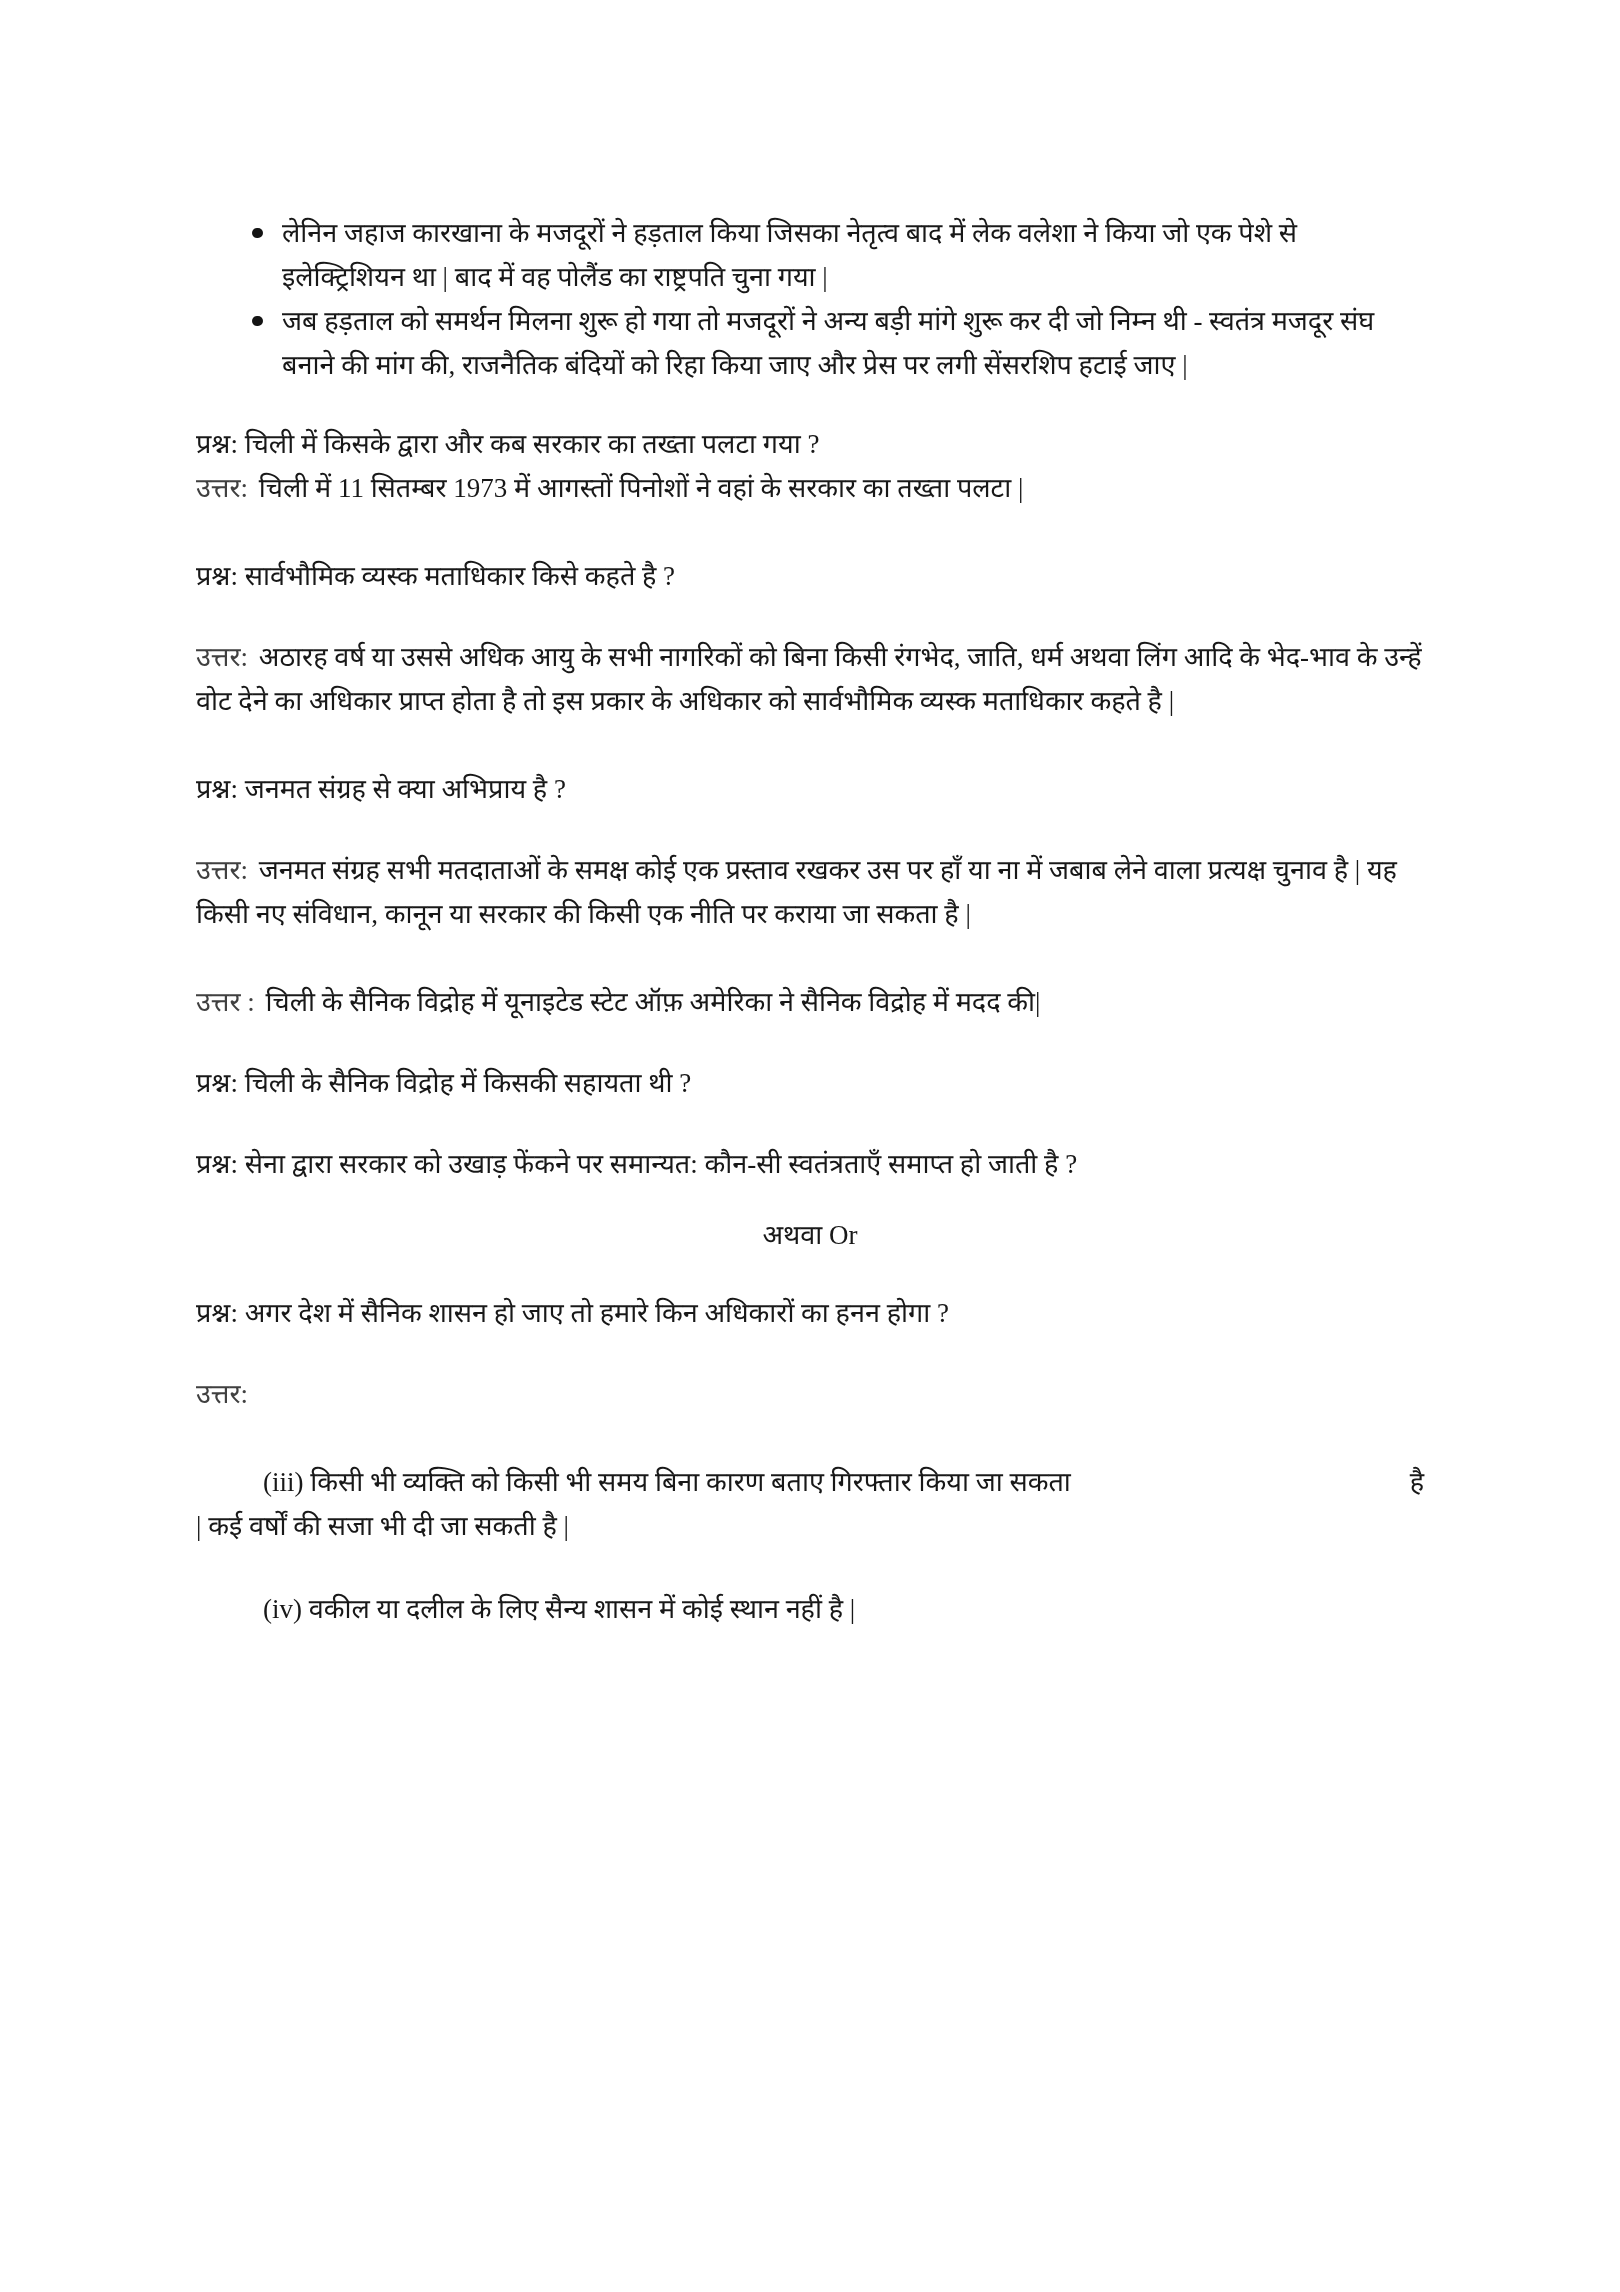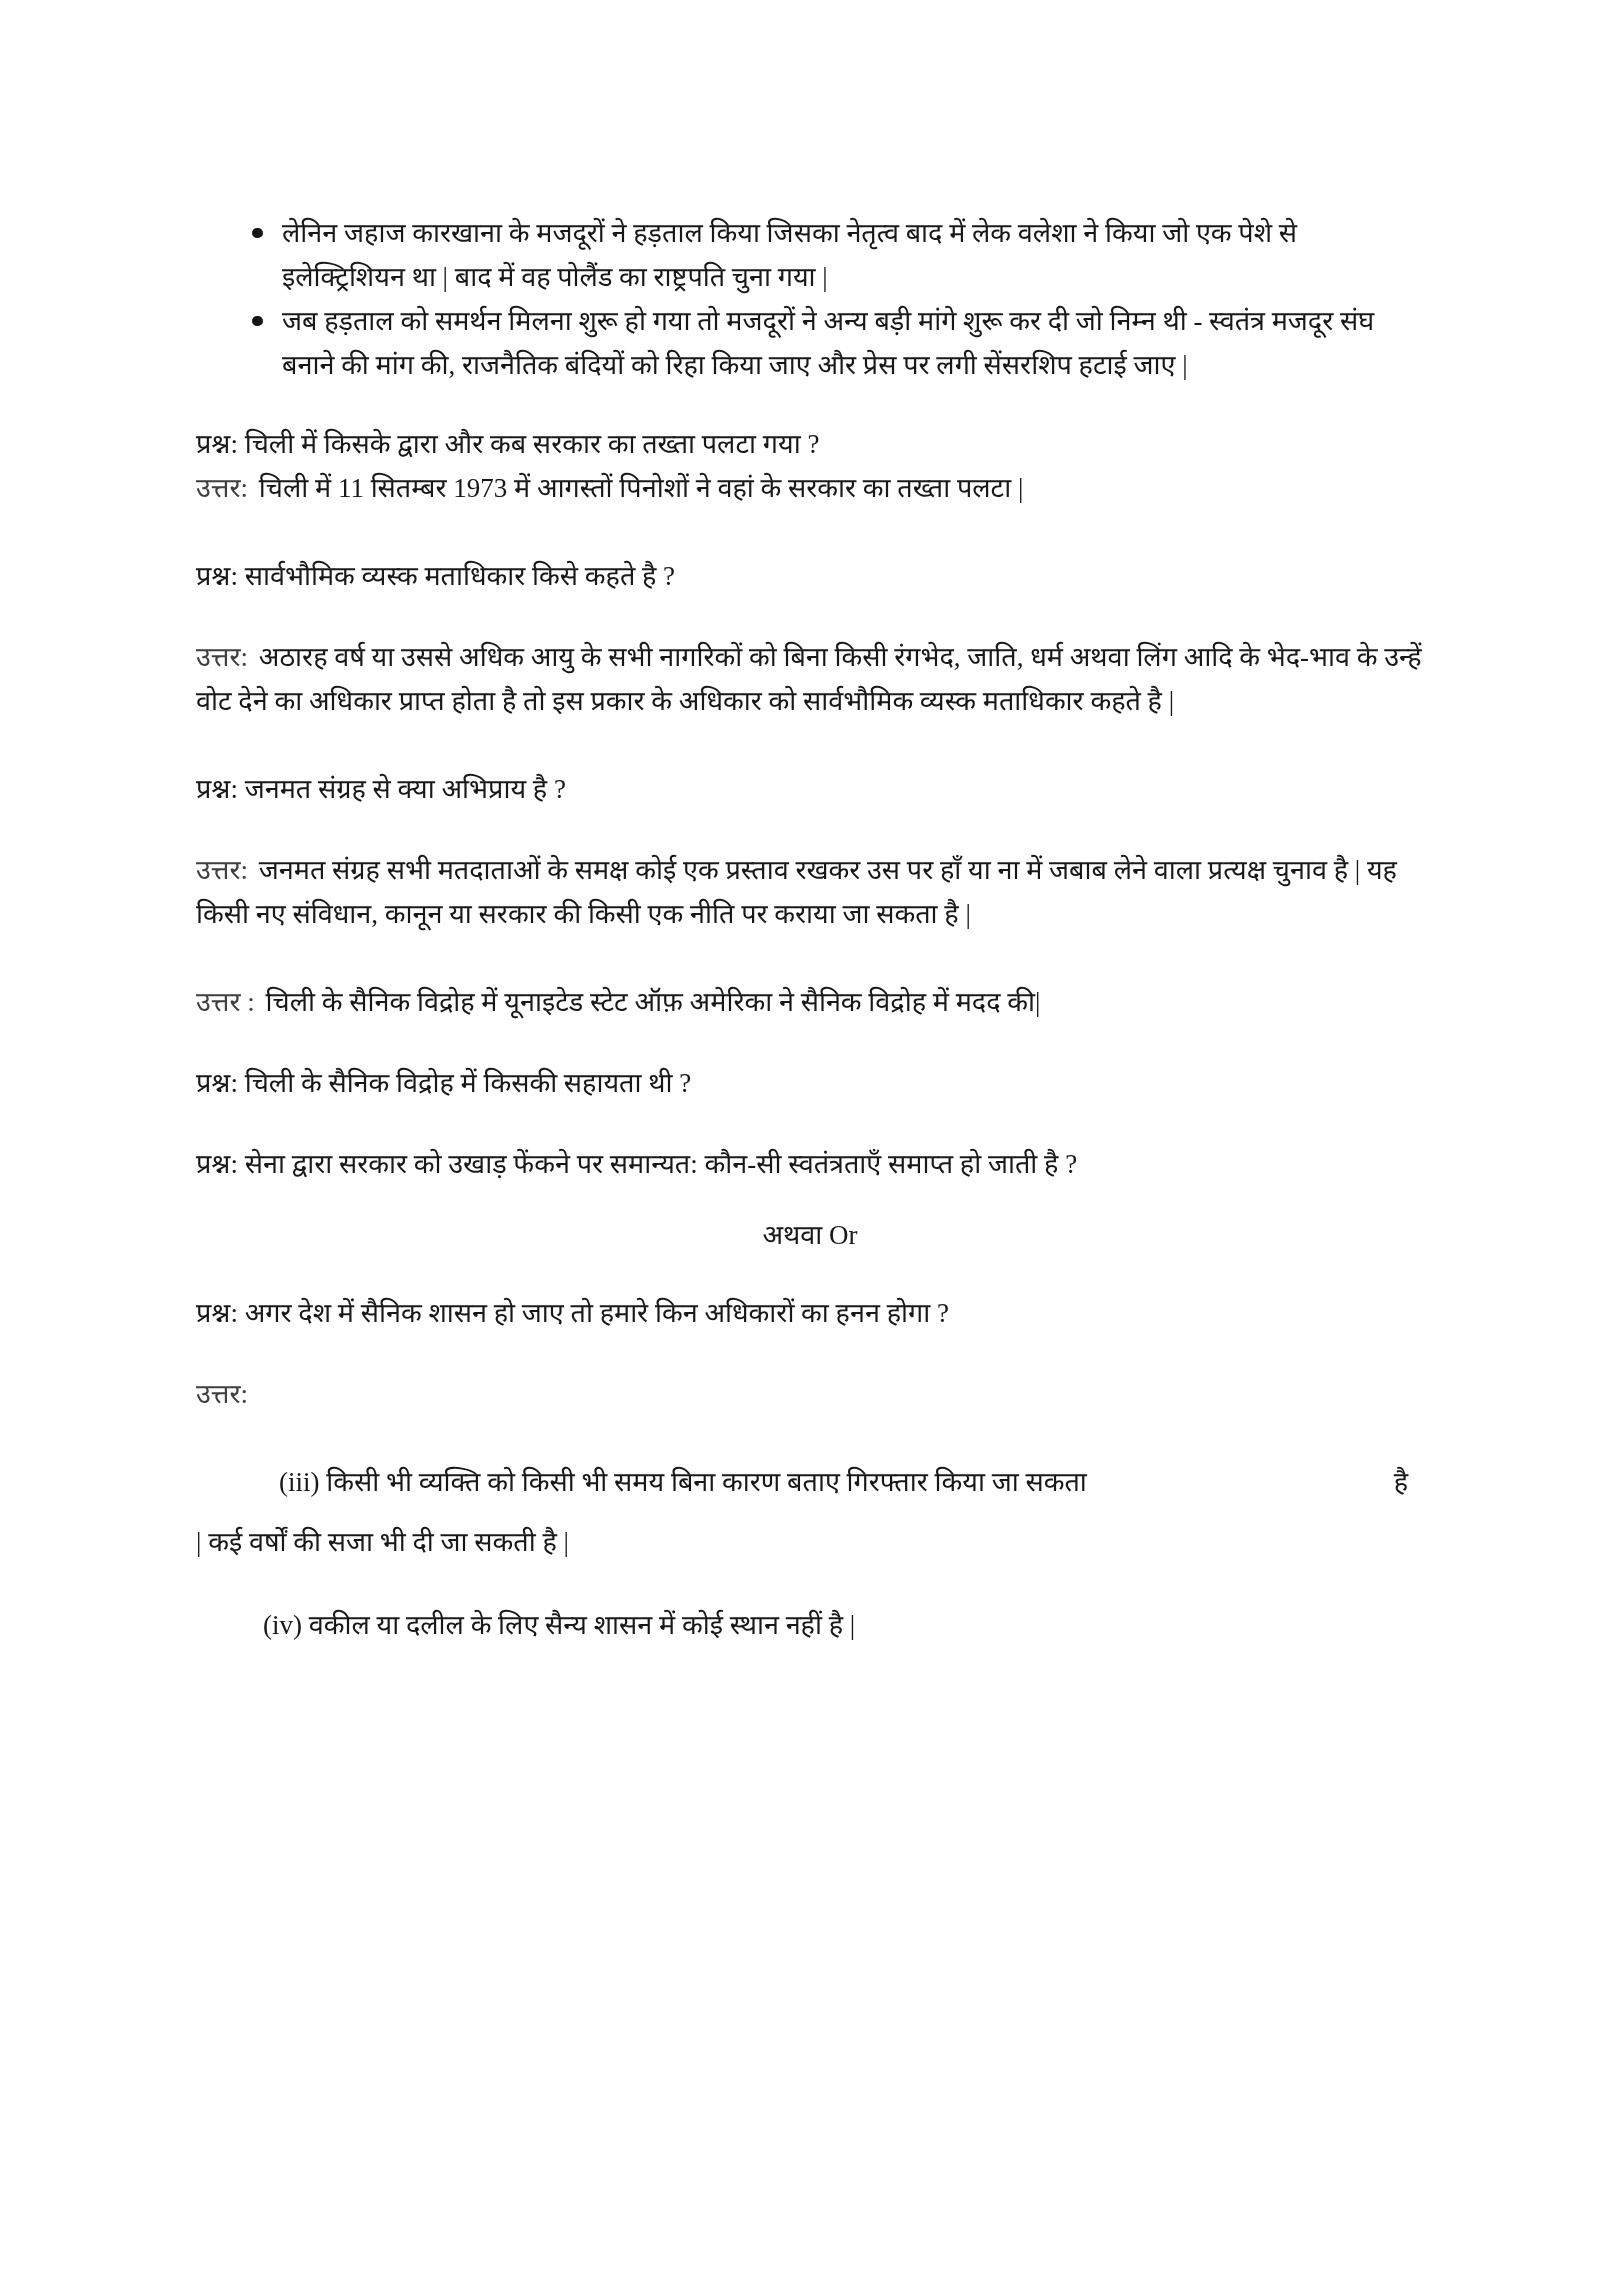--- a/index.html
+++ b/index.html
@@ -35,21 +35,21 @@
     border-radius:50%;
     background:#141414;
   }
   .ans-label{color:#404040;margin-right:10.8px;}
   .divider{text-align:center;margin:0 0 34px 0;}
   .point{text-indent:67px;margin:0 0 35px 0;}
   .point-split{
     display:flex;
     align-items:center;
     padding-left:67px;
-    margin:16px;
+    margin:0;
   }
   .point-split .tail{margin-left:auto;}
   .point-cont{margin:0 0 39px 0;}
 </style>
 </head>
 <body>
 
 <div class="page">
 
   <ul class="bullets">

